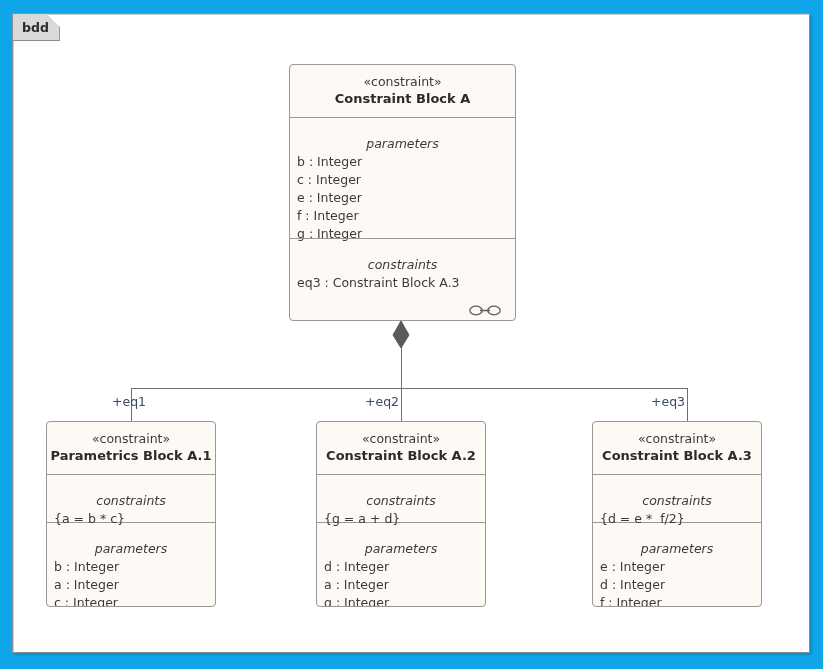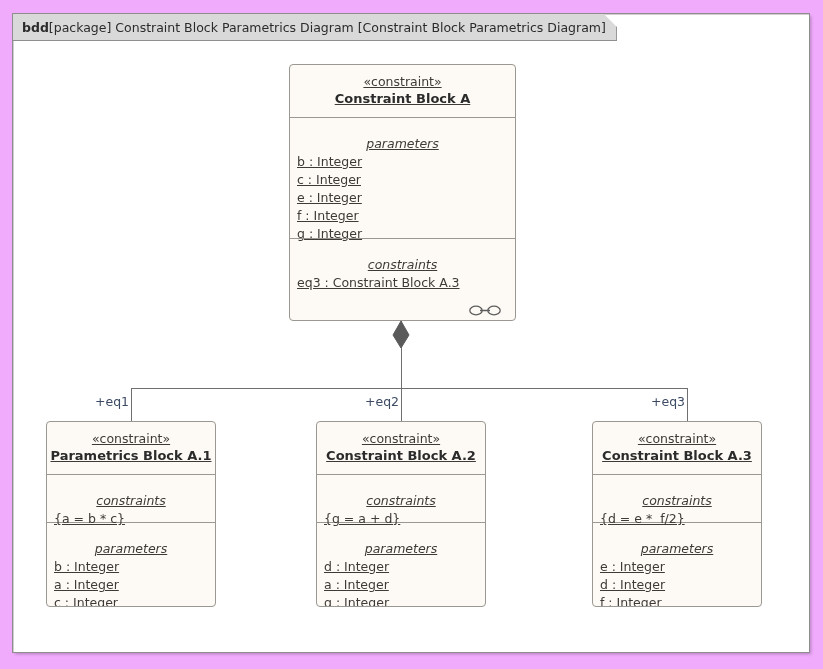--- a/index.html
+++ b/index.html
@@ -13,21 +13,21 @@
     height: 669px;
     font-family: "DejaVu Sans", "Liberation Sans", sans-serif;
     color: #3d3a38;
     overflow: hidden;
   }
 
   #canvas {
     position: relative;
     width: 823px;
     height: 669px;
-    background: #f0abfc;
+    background: #0ea5e9;
   }
 
   
   #diagram-frame {
     position: absolute;
     left: 12px;
     top: 13px;
     width: 798px;
     height: 640px;
     background: #ffffff;
@@ -64,21 +64,20 @@
   }
 
   
   .block {
     position: absolute;
     background: #fdfaf5;
     border: 1px solid #9b9792;
     border-radius: 4px;
     box-sizing: border-box;
     overflow: hidden;
-    text-decoration: underline;
   }
   .compartment {
     box-sizing: border-box;
     padding: 16px 0 6px 0;
   }
   .compartment + .compartment {
     border-top: 1px solid #9b9792;
   }
   .name-comp {
     text-align: center;
@@ -143,38 +142,37 @@
 </style>
 </head>
 <body>
 
 <div id="canvas">
 
   <div id="diagram-frame"></div>
 
   <div id="frame-header">
     <span class="hdr-kind">bdd</span>
-      <span class="hdr-text">[package] Constraint Block Parametrics Diagram [Constraint Block Parametrics Diagram]</span>
   </div>
 
   <div class="edge edge-v" style="left:401px; top:320px; height:68px;"></div>
 
   <svg class="diamond" style="left:392px; top:321px; width:18px; height:28px;" viewBox="0 0 18 28">
     <polygon points="9,0 17,14 9,27 1,14" fill="#5a5a5a" stroke="#5a5a5a" stroke-width="1"></polygon>
   </svg>
 
   <div class="edge edge-h" style="left:131px; top:388px; width:557px;"></div>
 
   <div class="edge edge-v" style="left:131px; top:388px; height:33px;"></div>
 
   <div class="edge edge-v" style="left:401px; top:388px; height:33px;"></div>
 
   <div class="edge edge-v" style="left:687px; top:388px; height:33px;"></div>
 
-  <div class="edge-label" style="left:95px; top:395px;">+eq1</div>
+  <div class="edge-label" style="left:112px; top:395px;">+eq1</div>
   <div class="edge-label" style="left:365px; top:395px;">+eq2</div>
   <div class="edge-label" style="left:651px; top:395px;">+eq3</div>
 
   <div class="block" id="block-root" style="left:289px; top:64px; width:227px; height:257px;">
 
     <div class="compartment name-comp">
       <div class="stereotype">«constraint»</div>
       <div class="block-name">Constraint Block A</div>
     </div>
 

